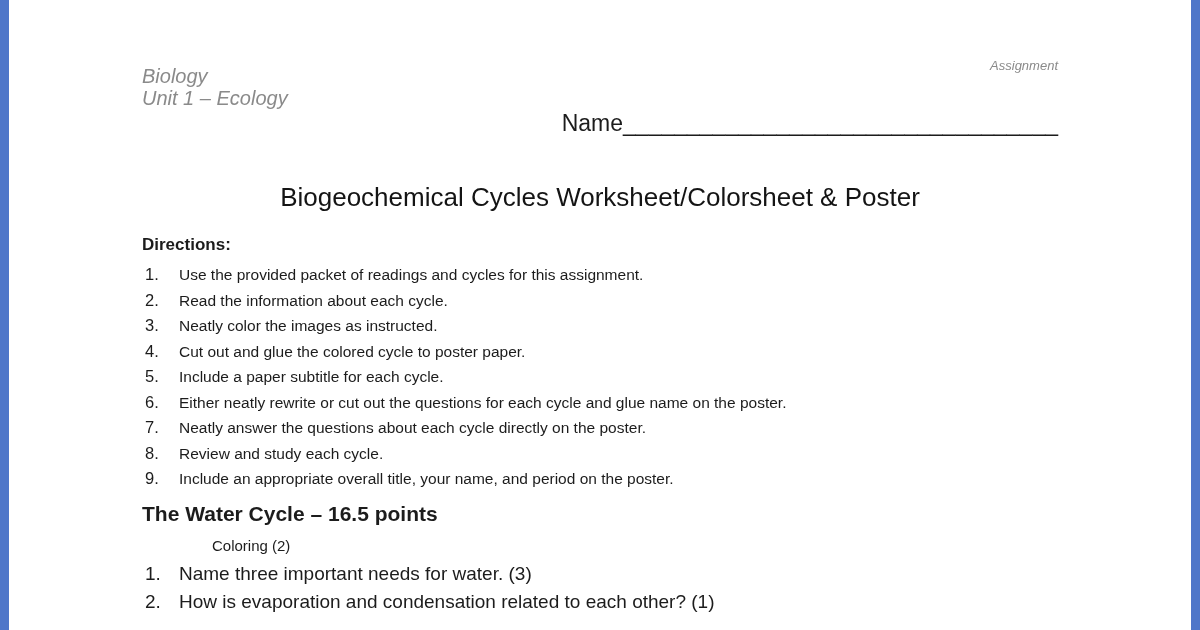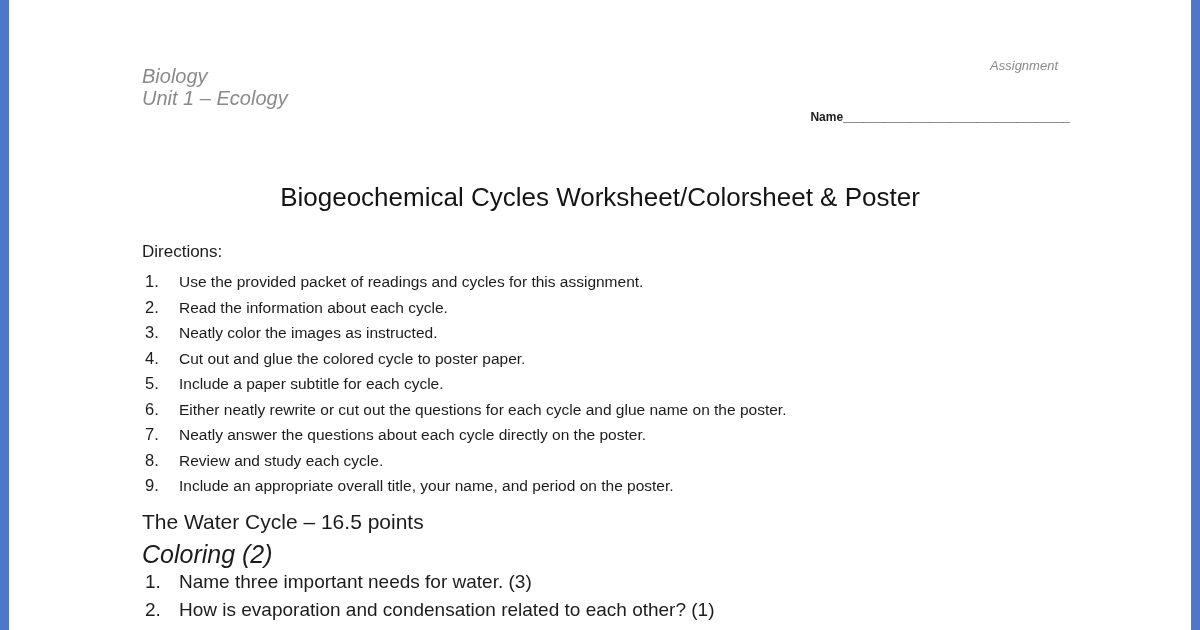--- a/index.html
+++ b/index.html
@@ -15,37 +15,37 @@
     overflow:hidden;
     font-family:"Liberation Sans", sans-serif;
     color:var(--text);
   }
   .edge{position:absolute;top:0;bottom:0;width:9px;background:var(--edge_blue);}
   .edge.left{left:0;}
   .edge.right{right:0;}
 
   .meta-left{position:absolute;left:142px;top:65px;font-size:20px;line-height:22px;font-style:italic;color:var(--meta_gray);}
   .meta-right{position:absolute;right:142px;top:58px;font-size:13px;font-style:italic;color:var(--meta_gray);text-align:right;}
-  .name-line{position:absolute;right:130px;top:110px;font-size:12px;color:var(--text);white-space:nowrap;font-weight:bold;}
+  .name-line{position:absolute;right:142px;top:110px;font-size:23px;color:var(--text);white-space:nowrap;}
   .name-line .blank{letter-spacing:0;}
 
   h1.page-title{
     position:absolute;left:0;right:0;top:167px;margin:15px;
     text-align:center;font-size:26px;font-weight:400;color:#141414;
   }
 
   .directions{position:absolute;left:142px;right:120px;top:230px;}
-  .directions h2{margin:12px 0 7px 0;font-size:17px;font-weight:400;}
+  .directions h2{margin:5px 0 7px 0;font-size:17px;font-weight:700;}
   .directions .row{display:flex;align-items:baseline;font-size:15.5px;line-height:24.5px;}
   .directions .num{flex:0 0 34px;font-size:16.5px;padding-left:3px;}
   .directions .txt{flex:1;}
 
   .water{position:absolute;left:142px;right:120px;top:502px;}
-  .water h2{margin:8px 0 6px 0;font-size:21px;font-weight:400;}
-  .water .sub-row{font-size:25px;line-height:28px;font-style:italic;}
+  .water h2{margin:0 0 6px 0;font-size:21px;font-weight:700;}
+  .water .sub-row{margin-left:70px;font-size:15px;line-height:28px;}
   .water .row{display:flex;align-items:baseline;font-size:19px;line-height:28px;}
   .water .num{flex:0 0 34px;padding-left:3px;}
   .water .txt{flex:1;}
 </style>
 </head>
 <body>
 
 <div class="edge left"></div>
 <div class="edge right"></div>
 

